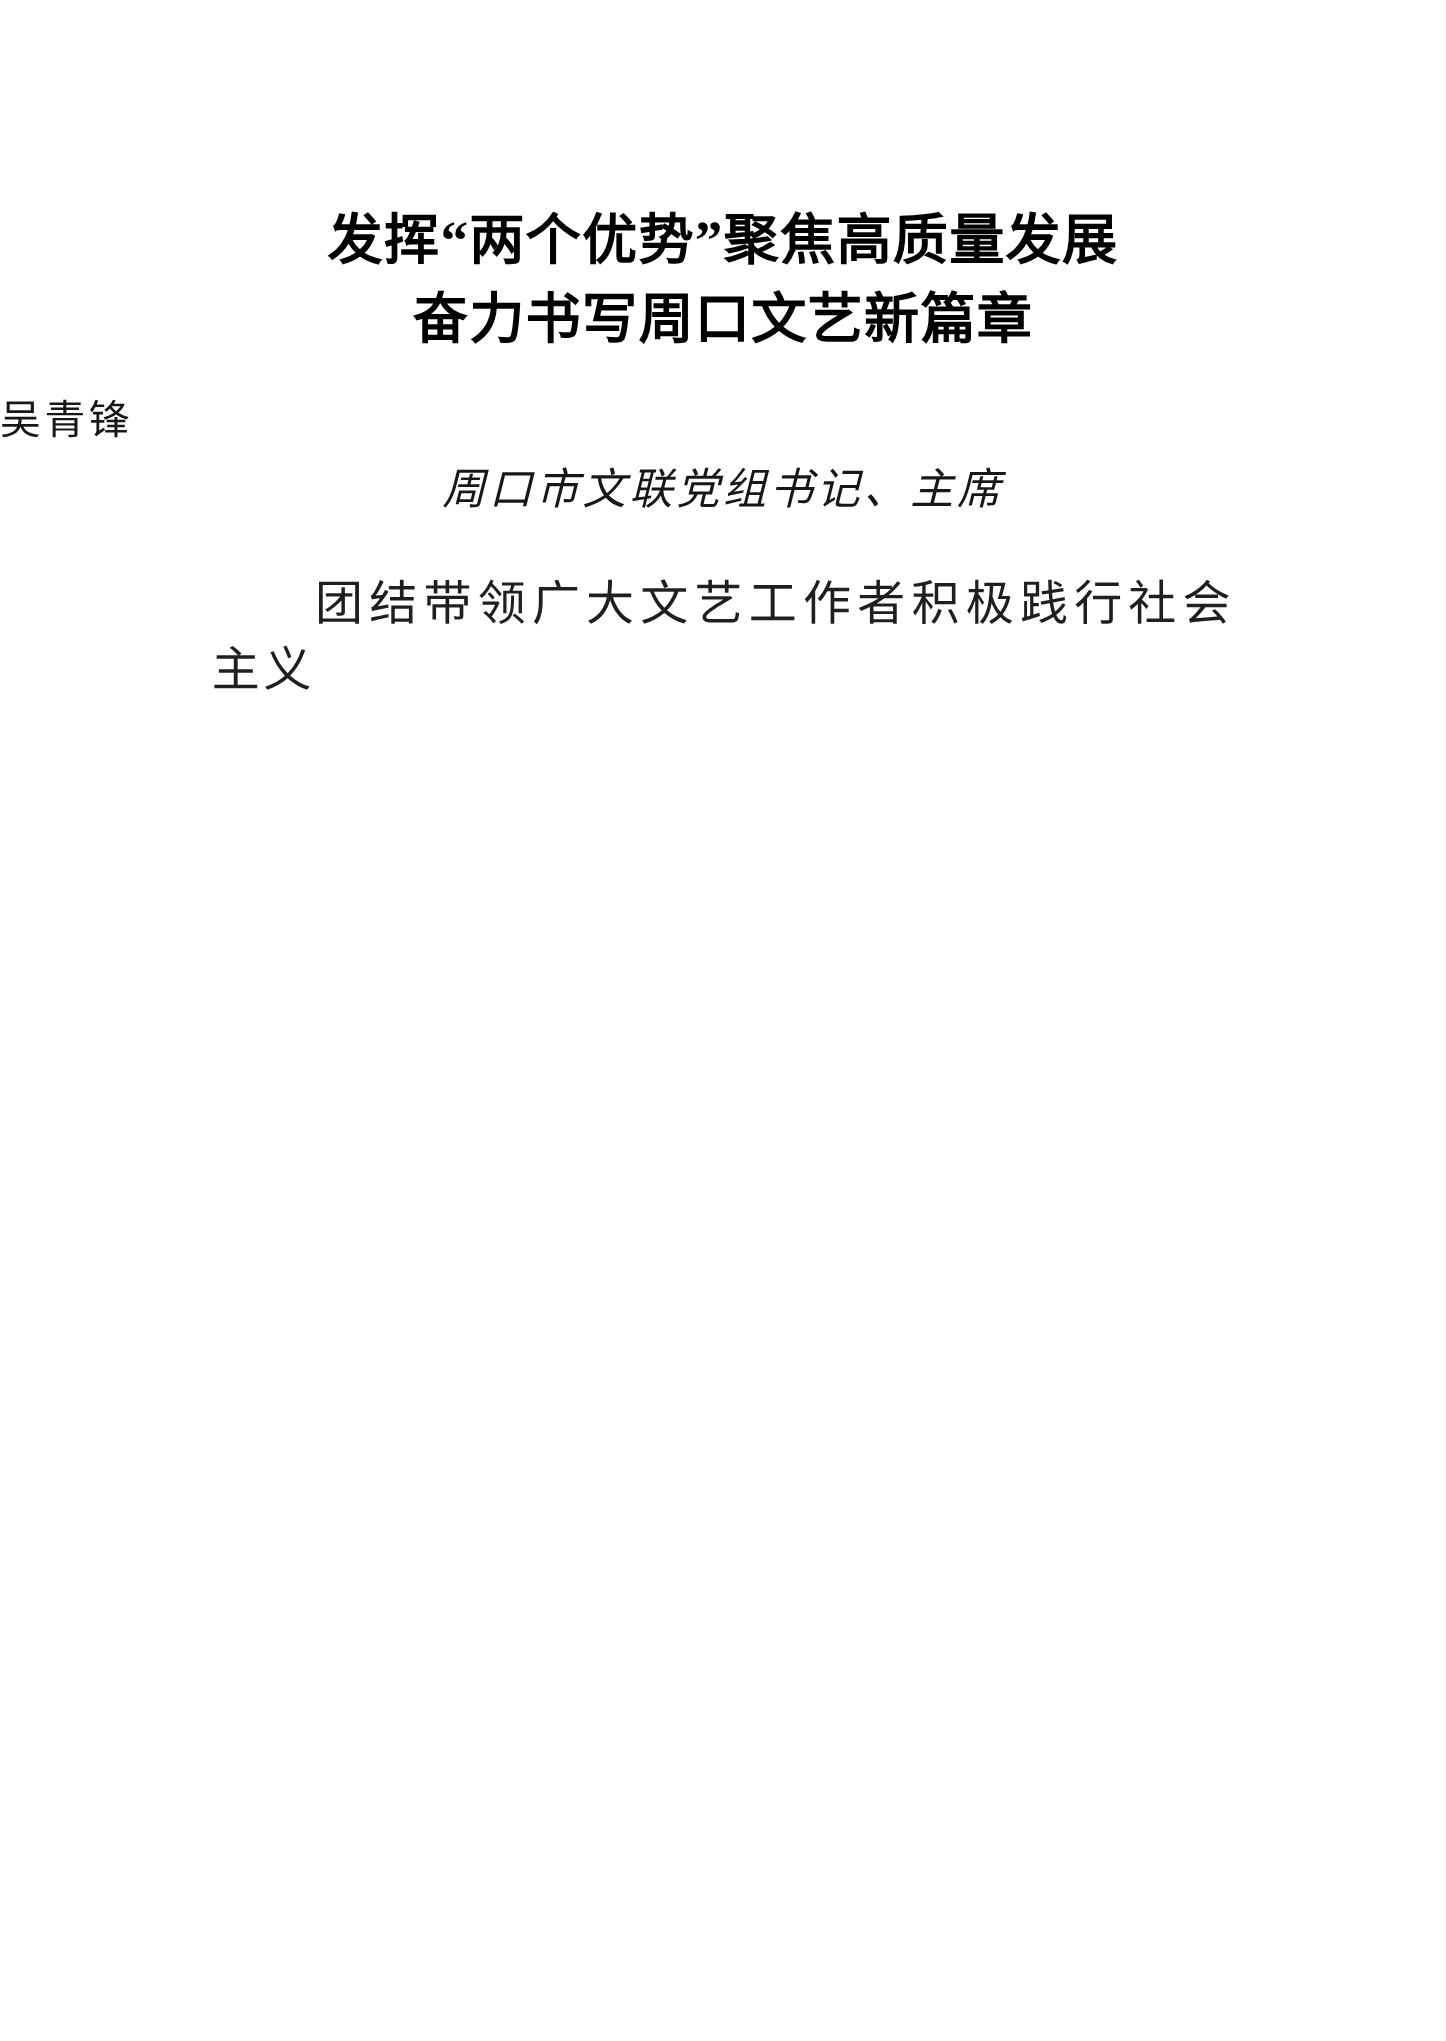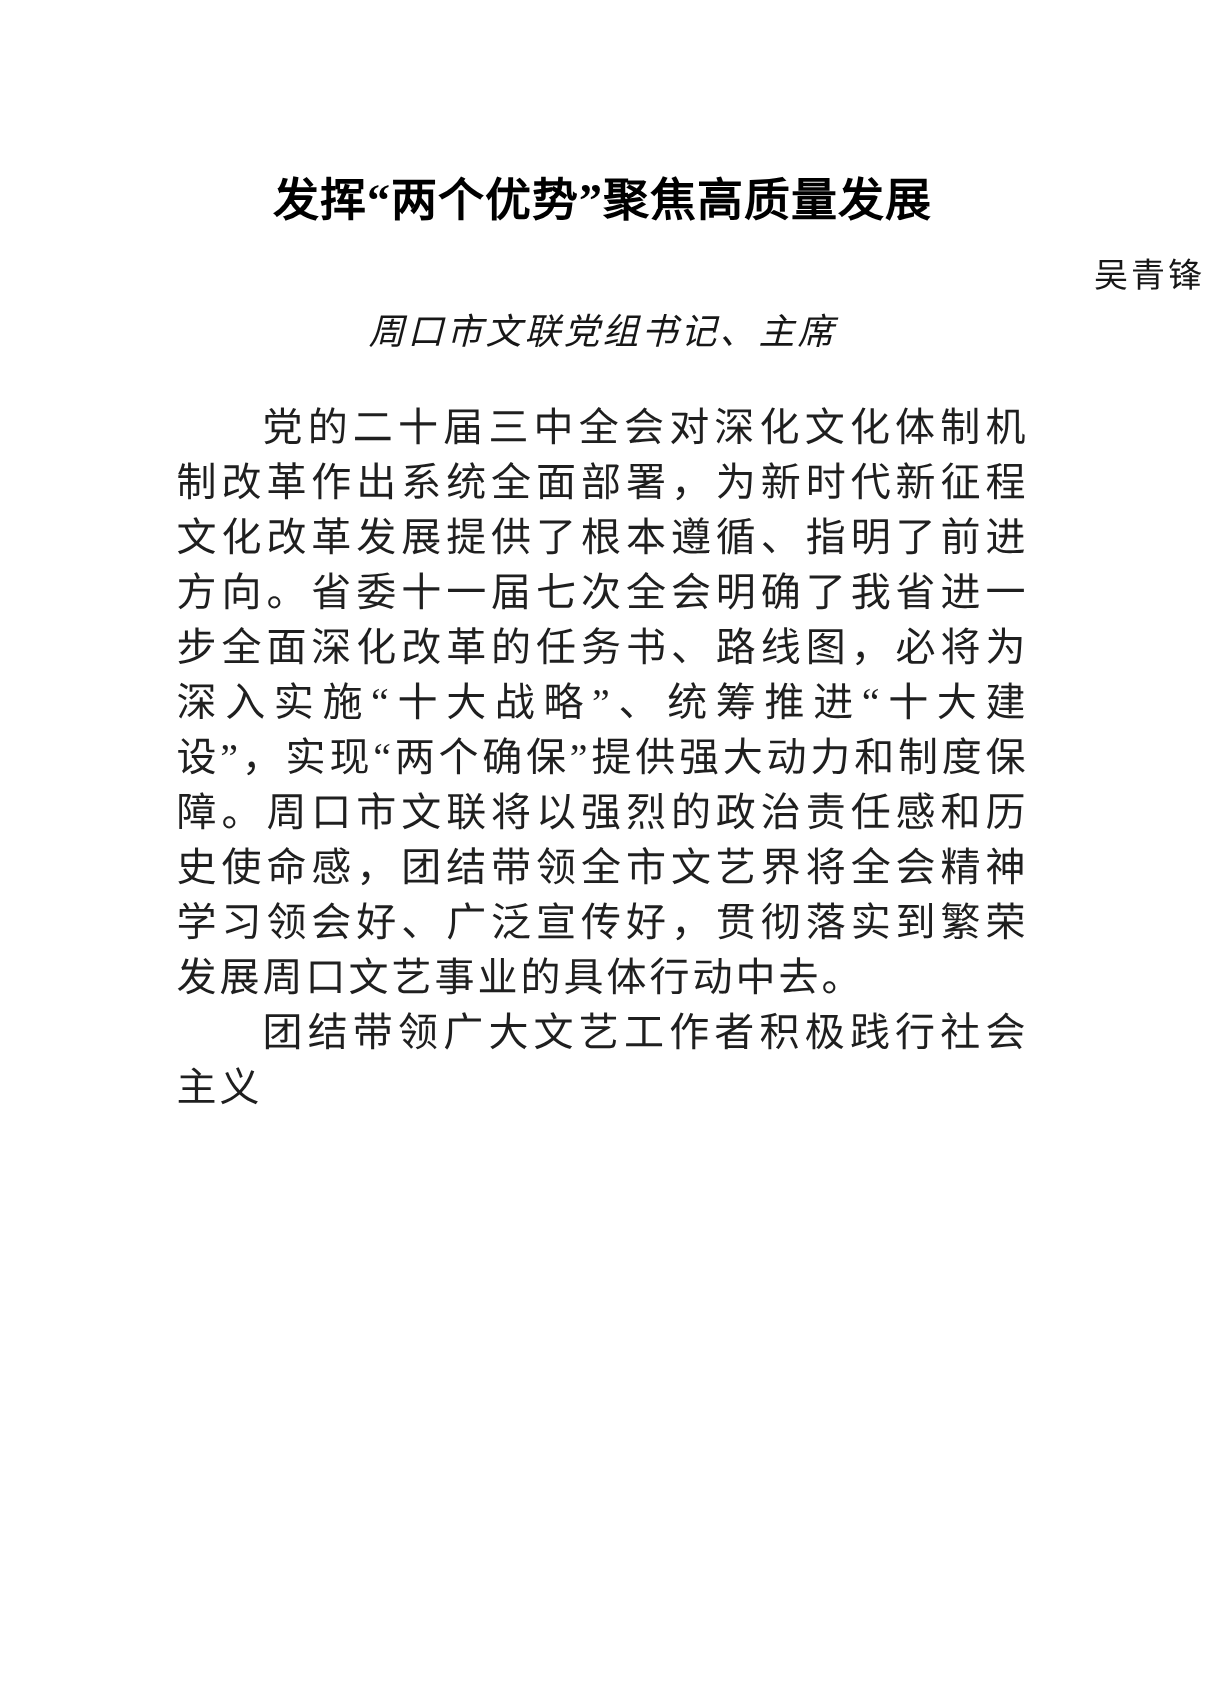--- a/index.html
+++ b/index.html
@@ -23,22 +23,22 @@
     color: #000000;
   }
   .title-line {
     font-size: 46px;
     font-weight: 700;
     line-height: 66px;
     letter-spacing: 1px;
     white-space: nowrap;
   }
   .author-name {
-    margin-top: 20px;
-    text-align: right;
+    margin-top: 30px;
+    text-align: left;
     font-size: 34px;
     line-height: 44px;
     letter-spacing: 3px;
     color: #171717;
   }
   .author-position {
     margin-top: 10px;
     text-align: center;
     font-size: 36px;
     line-height: 48px;
@@ -72,26 +72,26 @@
     color: #222222;
   }
 </style>
 </head>
 <body>
 
 <div class="page">
 
   <div class="title-block">
     <div class="title-line">发挥“两个优势”聚焦高质量发展</div>
+    <div class="title-line">奋力书写周口文艺新篇章</div>
   </div>
 
   <div class="author-name">吴青锋</div>
 
   <div class="author-position">周口市文联党组书记、主席</div>
 
   <div class="body-text">
-    <p>党的二十届三中全会对深化文化体制机制改革作出系统全面部署，为新时代新征程文化改革发展提供了根本遵循、指明了前进方向。省委十一届七次全会明确了我省进一步全面深化改革的任务书、路线图，必将为深入实施“十大战略”、统筹推进“十大建设”，实现“两个确保”提供强大动力和制度保障。周口市文联将以强烈的政治责任感和历史使命感，团结带领全市文艺界将全会精神学习领会好、广泛宣传好，贯彻落实到繁荣发展周口文艺事业的具体行动中去。</p>
     <p>团结带领广大文艺工作者积极践行社会主义</p>
   </div>
 
   <div class="page-number">—22—</div>
 
 </div>
 
 </body></html>

